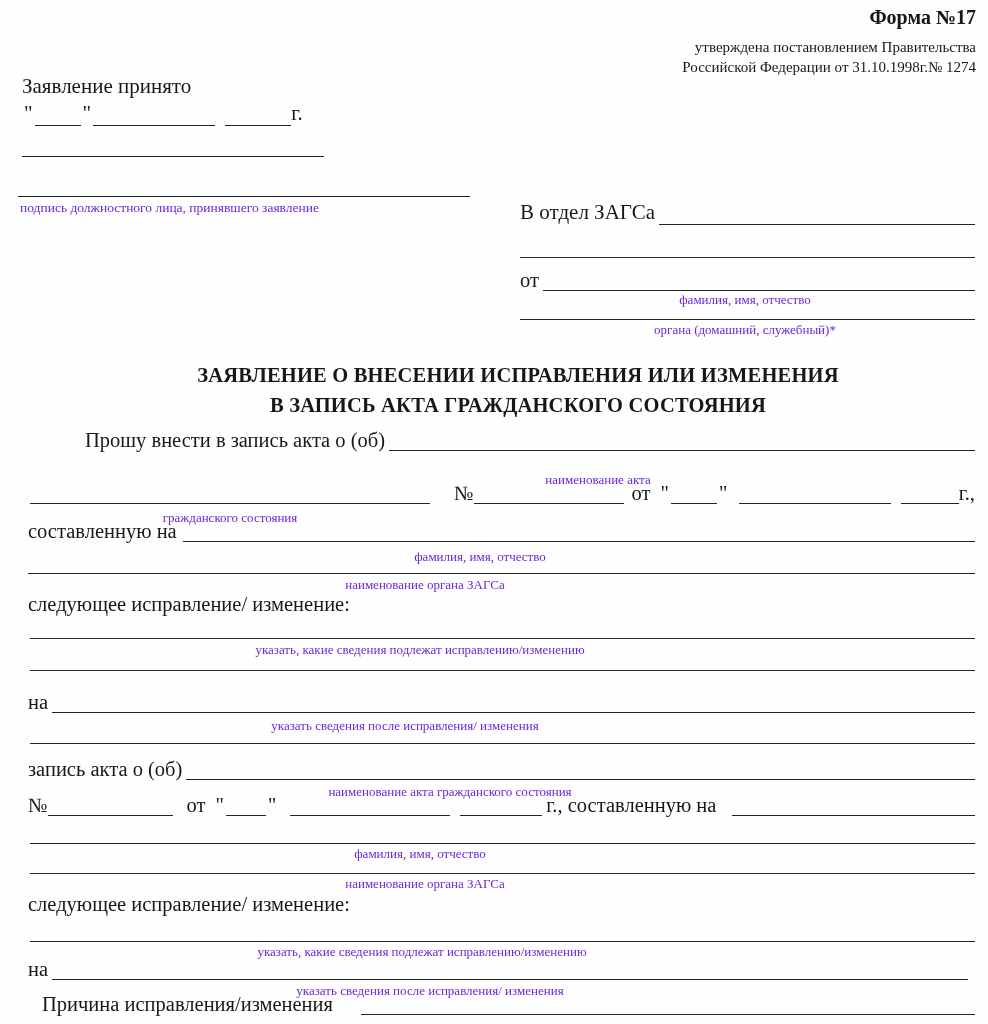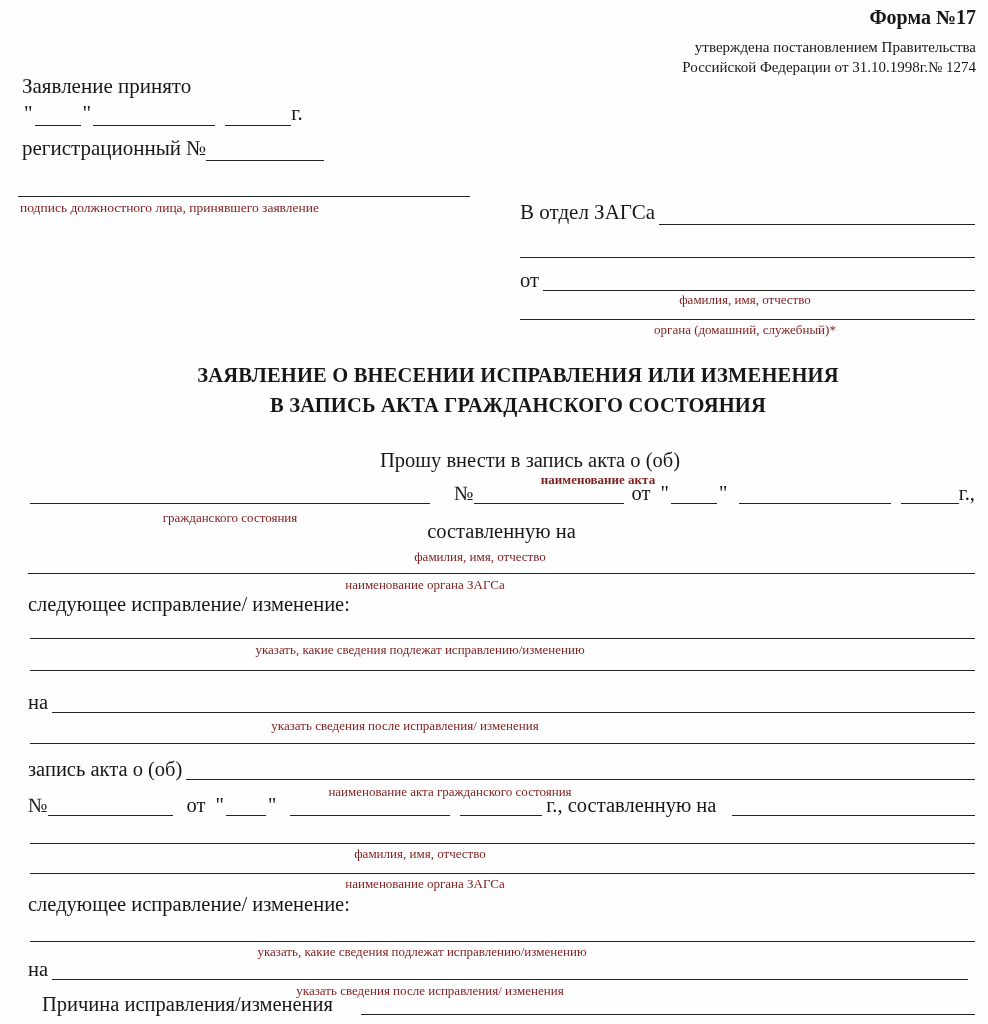--- a/index.html
+++ b/index.html
@@ -11,21 +11,21 @@
     margin:0 auto;
     background:#fefefe;
     color:#171717;
     font-family:"Liberation Serif","DejaVu Serif",serif;
     overflow:hidden;
   }
   .row { position:absolute; display:flex; align-items:flex-end; white-space:nowrap; }
   .blank { border-bottom:1.6px solid #242424; height:1.02em; display:inline-block; }
   .grow { flex:1 1 auto; }
   .hline { position:absolute; border-top:1.6px solid #242424; height:0; }
-  .cap { position:absolute; font-size:13px; text-align:center; white-space:nowrap; color:#7f1d1d; }
+  .cap { position:absolute; font-size:13px; text-align:center; white-space:nowrap; color:#6d28d9; }
   .fs20 { font-size:20.5px;align-items:center; }
   .fs21 { font-size:21px; }
   .lbl { line-height:1.18; }
   .q { padding:0 2px; }
 
   .w40{width:40px}.w46{width:46px}.w58{width:58px}.w66{width:66px}
   .w82{width:82px}.w122{width:122px}.w125{width:125px}
   .w150{width:150px}.w160{width:160px}.w400{width:400px}
   .ml4{margin-left:4px}.ml6{margin-left:6px}.ml8{margin-left:8px}.ml10{margin-left:10px}
   .ml12{margin-left:12px}.ml14{margin-left:14px}.ml16{margin-left:16px}.ml24{margin-left:24px}
@@ -50,25 +50,25 @@
   #addr-line2 { left:520px; right:13px; top:319px; }
   #phone-cap  { left:600px; width:290px; top:322px; }
 
   
   .title { position:absolute; left:0; right:0; text-align:center;
            font-weight:bold; font-size:20.5px; padding-left:48px; letter-spacing:.2px; }
   #title1 { top:364px; }
   #title2 { top:394px; }
 
   
-  #rowA { left:85px; right:13px; top:448px;flex-direction:column; }
-  #capA { left:478px; width:240px; top:472px;font-weight:bold; }
+  #rowA { left:85px; right:13px; top:428px; }
+  #capA { left:478px; width:240px; top:472px; }
   #rowB { left:30px;  right:13px; top:482px; }
   #capB { left:110px; width:240px; top:510px; }
-  #rowC { left:28px;  right:13px; top:519px;flex-direction:column; }
+  #rowC { left:28px;  right:13px; top:519px; }
   #capC { left:360px; width:240px; top:549px; }
   #lineD{ left:28px;  right:13px; top:573px; }
   #capD { left:305px; width:240px; top:577px; }
   #rowE { left:28px; top:592px; }
   #lineF{ left:30px;  right:13px; top:638px; }
   #capF { left:180px; width:480px; top:642px; }
   #lineG{ left:30px;  right:13px; top:670px; }
   #rowH { left:28px;  right:13px; top:690px; }
   #capH { left:230px; width:350px; top:718px; }
   #lineI{ left:30px;  right:13px; top:743px; }
@@ -106,21 +106,20 @@
   <div id="date-row" class="row fs21">
     <span class="q">"</span>
     <span class="blank w46"></span>
     <span class="q">"</span>
     <span class="blank w122"></span>
     <span class="blank w66 ml10"></span>
     <span>г.</span>
   </div>
 
   <div id="reg-row" class="row fs21">
-    <span class="lbl">регистрационный №</span>
     <span class="blank grow"></span>
   </div>
 
   <div id="sig-line" class="hline"></div>
   <div id="sig-cap" class="cap">подпись должностного лица, принявшего заявление</div>
 
   <div id="tozags-row" class="row fs21">
     <span class="lbl">В отдел ЗАГСа</span>
     <span class="blank grow ml4"></span>
   </div>

